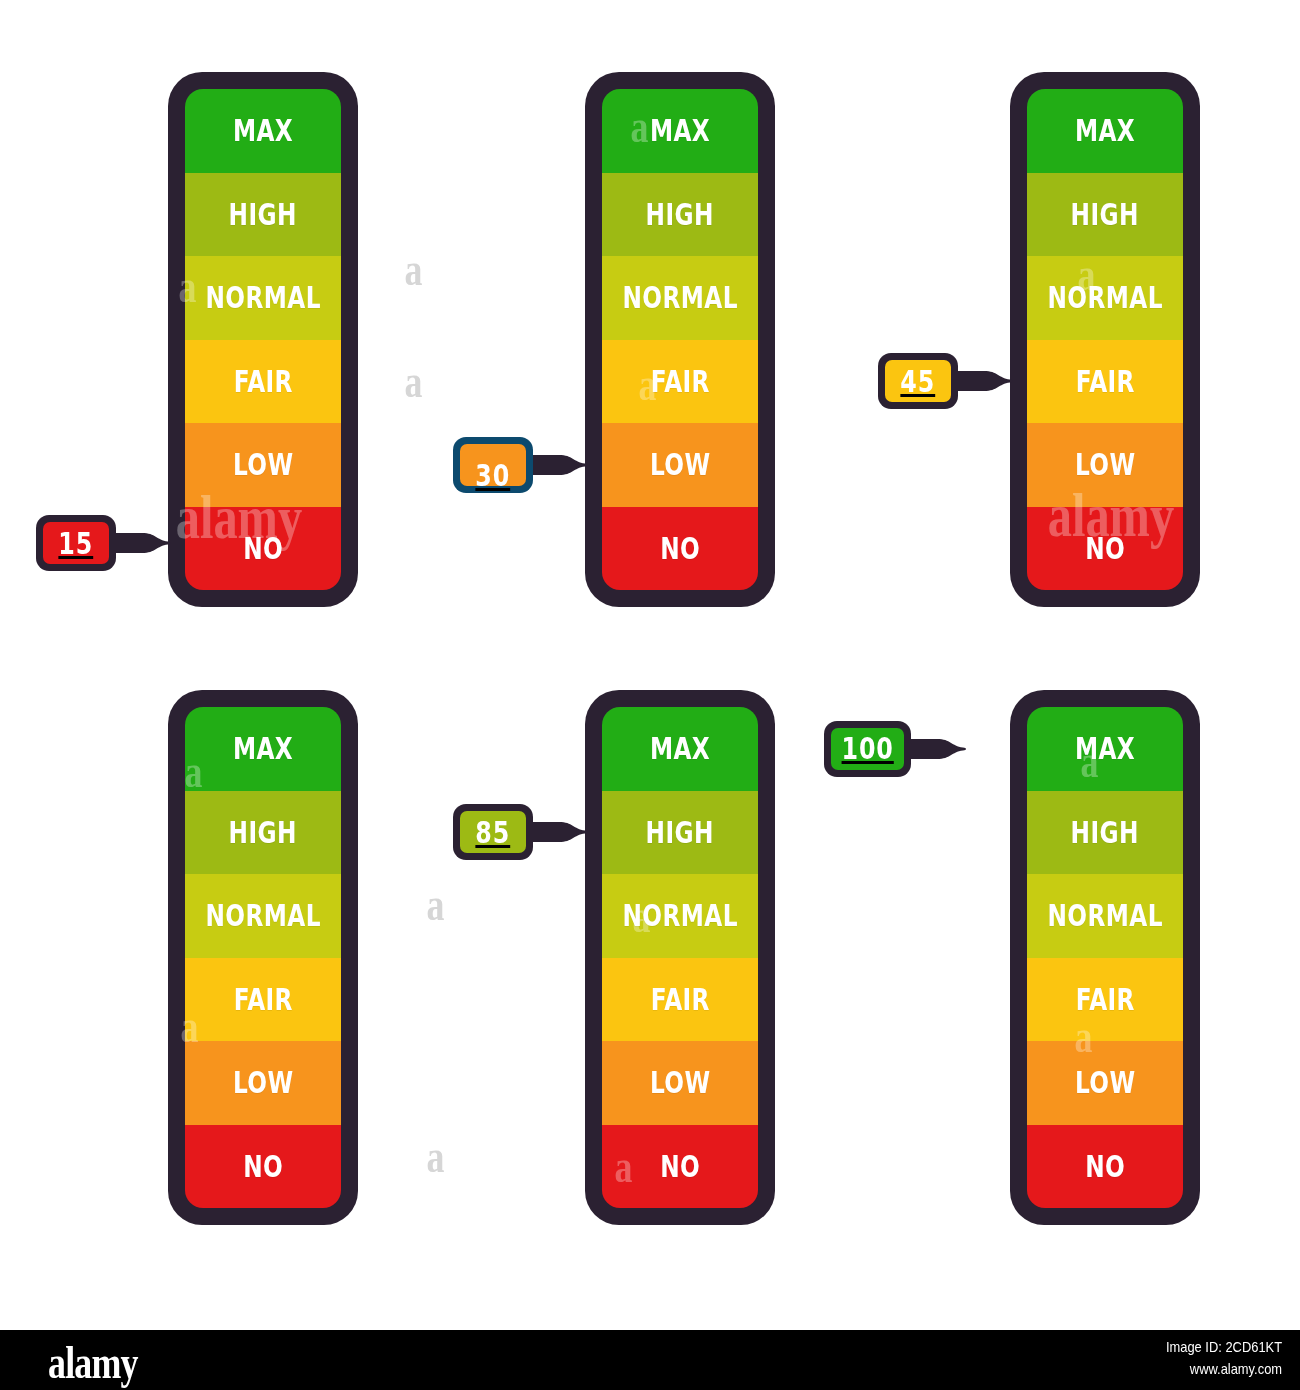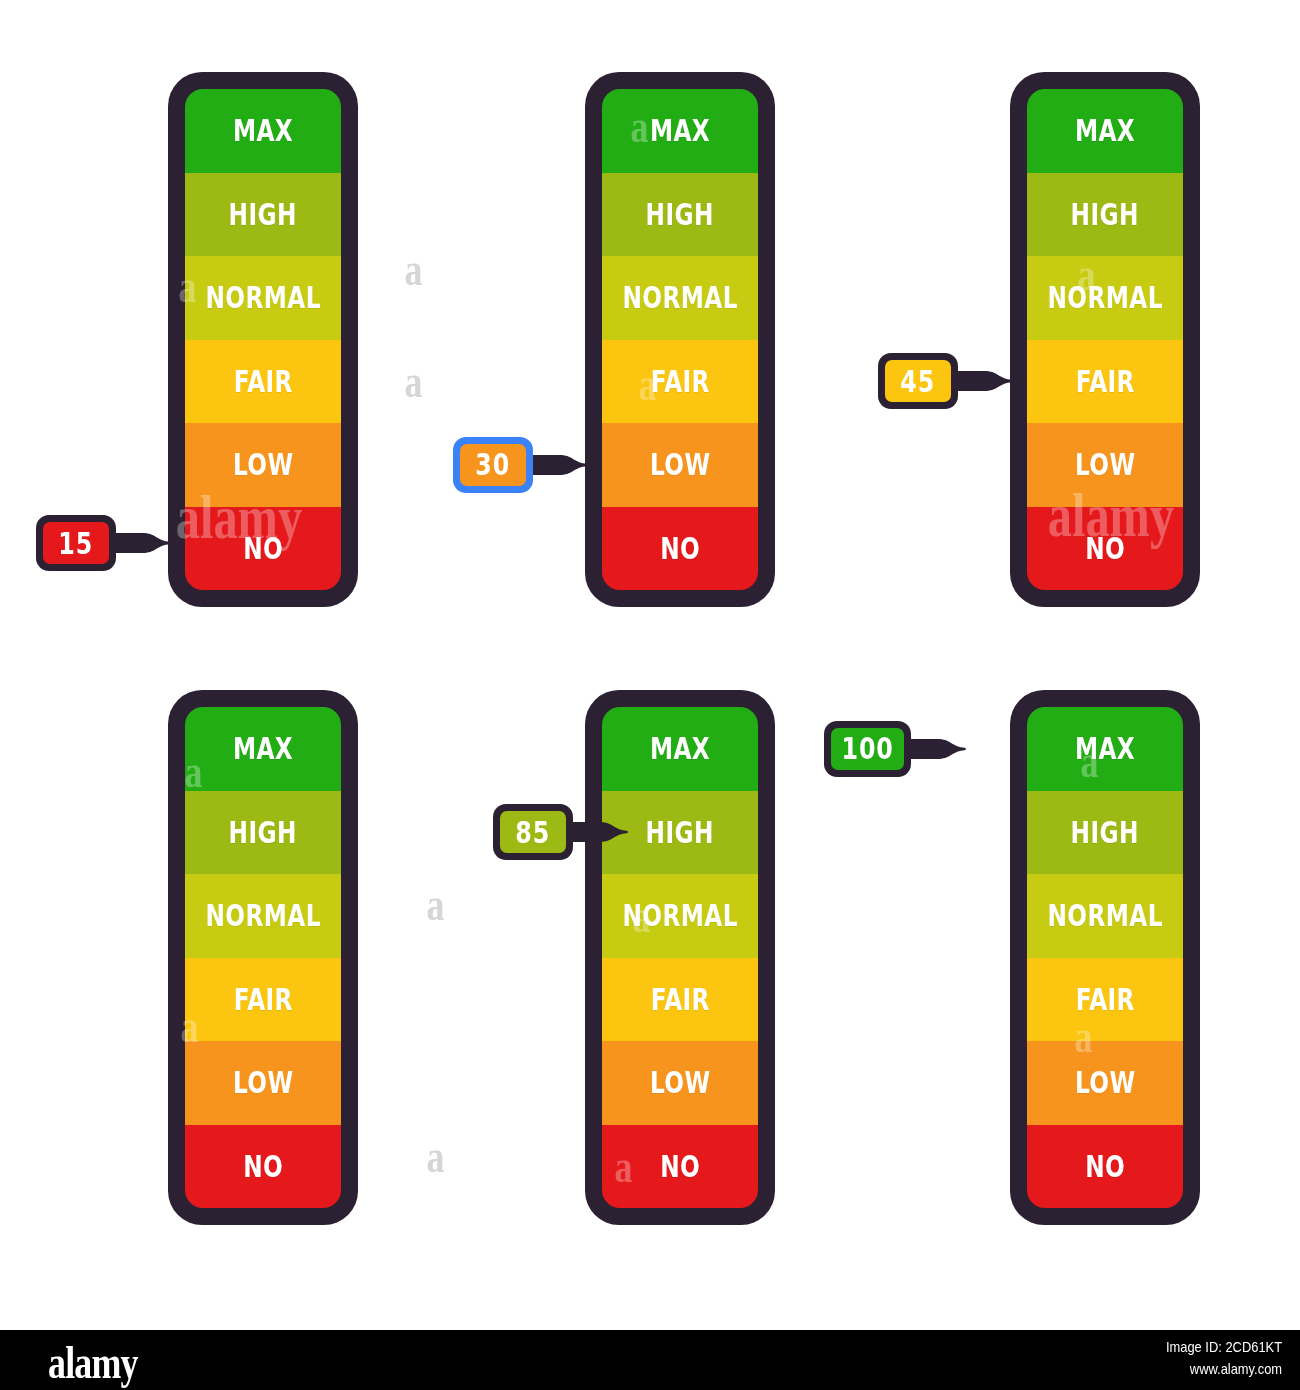--- a/index.html
+++ b/index.html
@@ -56,20 +56,21 @@
     white-space:nowrap;
     text-shadow:0 1px 0 rgba(0,0,0,.07);
   }
 
   
   .callout{
     position:absolute;
     display:flex;
     align-items:center;
     height:56px;
+    text-decoration:underline;
   }
   .callout-box{
     position:relative;
     height:56px;
     min-width:80px;
     padding:0 14px;
     background:#2b2132;
     border-radius:13px;
     display:flex;
     align-items:center;
@@ -202,21 +203,21 @@
         </div>
         <div class="band" style="background: rgb(247, 148, 29);">
           <span class="band-label">LOW</span>
         </div>
         <div class="band" style="background: rgb(229, 24, 27);">
           <span class="band-label">NO</span>
         </div>
       </div>
     </div>
     <div class="callout" style="left: 453px; top: 436.75px;">
-      <div class="callout-box" style="background: #3b82f6;">
+      <div class="callout-box" style="background: #0c4a6e; align-items: flex-end;">
         <div class="callout-fill" style="background: rgb(247, 148, 29);"></div>
         <span class="callout-value">30</span>
       </div>
       <div class="callout-arrow">
         <svg viewBox="0 0 62 26" preserveAspectRatio="none">
           <path d="M0 3 L30 3 C44 3 44 10 56 11.5 C60 12 60 14 56 14.5 C44 16 44 23 30 23 L0 23 Z" fill="#2b2132"></path>
         </svg>
       </div>
     </div>
     <div class="gauge" style="left: 1010px; top: 72px; background: rgb(43, 33, 50);">
@@ -289,21 +290,21 @@
           <span class="band-label">FAIR</span>
         </div>
         <div class="band" style="background: rgb(247, 148, 29);">
           <span class="band-label">LOW</span>
         </div>
         <div class="band" style="background: rgb(229, 24, 27);">
           <span class="band-label">NO</span>
         </div>
       </div>
     </div>
-    <div class="callout" style="left: 453px; top: 804.25px; margin-left: 40px;">
+    <div class="callout" style="left: 453px; top: 804.25px;">
       <div class="callout-box" style="background: rgb(43, 33, 50);">
         <div class="callout-fill" style="background: rgb(157, 186, 20);"></div>
         <span class="callout-value">85</span>
       </div>
       <div class="callout-arrow">
         <svg viewBox="0 0 62 26" preserveAspectRatio="none">
           <path d="M0 3 L30 3 C44 3 44 10 56 11.5 C60 12 60 14 56 14.5 C44 16 44 23 30 23 L0 23 Z" fill="#2b2132"></path>
         </svg>
       </div>
     </div>

